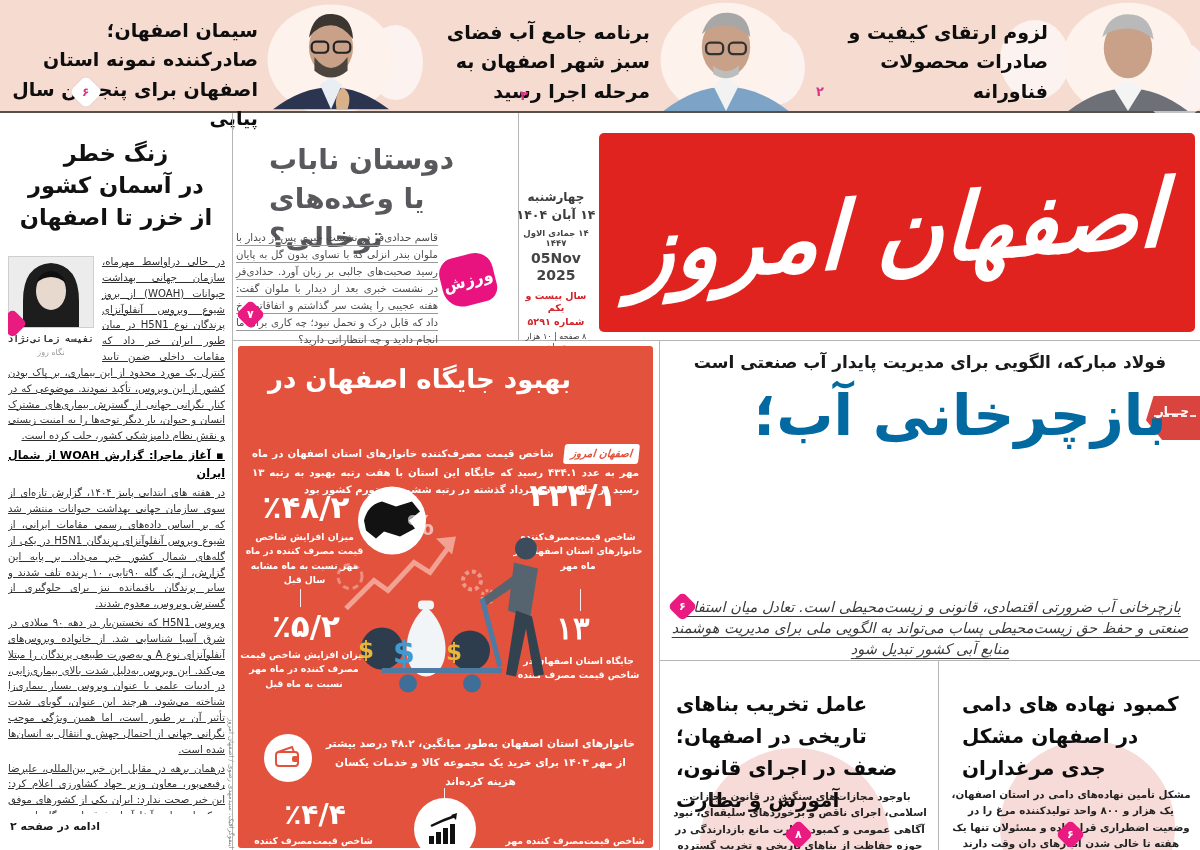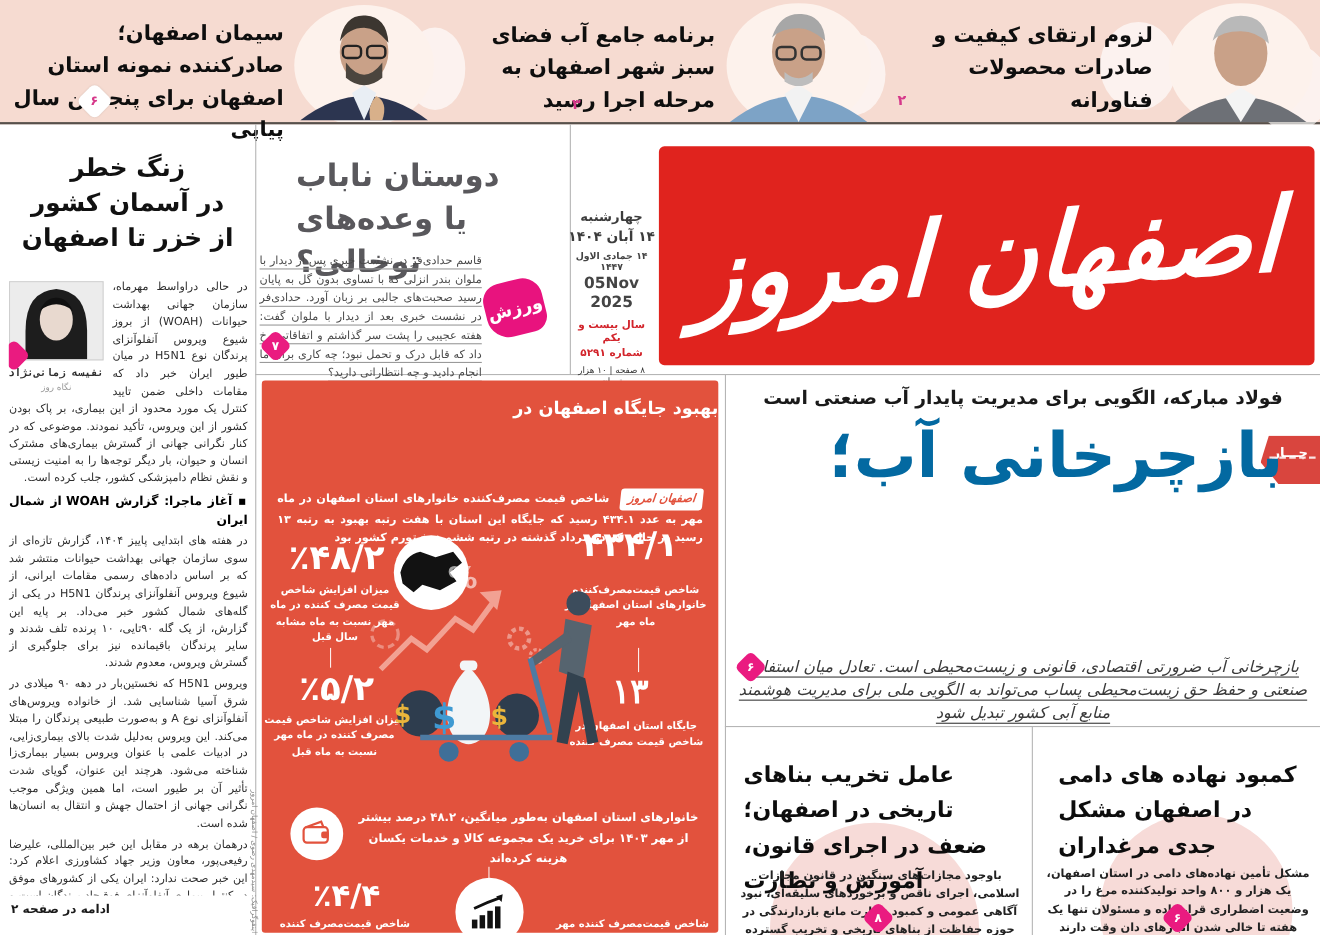--- a/index.html
+++ b/index.html
@@ -41,21 +41,21 @@
             border-radius:16px 18px 14px 20px;transform:rotate(-14deg);display:flex;align-items:center;
             justify-content:center;font-size:16px;font-weight:bold;}
   .pdiamond{width:21px;height:21px;background:#ea1b80;border-radius:5px;transform:rotate(45deg);
             display:flex;align-items:center;justify-content:center;}
   .pdiamond span{transform:rotate(-45deg);color:#fff;font-weight:bold;font-size:11px;}
   
   .op-title{position:absolute;left:8px;top:138px;width:216px;text-align:center;font-size:22.5px;font-weight:bold;
             color:#111;line-height:1.42;}
   .op-body{position:absolute;left:8px;top:254px;width:217px;height:560px;overflow:hidden;font-size:10.1px;
            line-height:1.57;color:#2e2e2e;text-align:justify;}
-  .op-body p{margin:0 0 3px;}
+  .op-body p{margin:0 0 3px;text-decoration:underline;}
   .op-sub{font-weight:bold;font-size:11.2px;color:#000;margin:4px 0 3px;}
   .op-photo{float:left;width:86px;margin:2px 8px 2px 0;text-align:center;}
   .op-photo .frame{width:84px;height:70px;background:#e9e9e9;border:1px solid #cfcfcf;position:relative;overflow:visible;}
   .op-photo .frame svg{display:block;}
   .op-photo .pd{position:absolute;left:-7px;bottom:-7px;}
   .op-name{font-size:9.6px;font-weight:bold;margin-top:4px;white-space:nowrap;font-family:Liberation Mono, monospace;}
   .op-role{font-size:8px;color:#999;}
   .op-cont{position:absolute;left:10px;top:820px;font-size:11px;font-weight:bold;}
   
   .lead-kicker{position:absolute;left:672px;top:352px;width:516px;text-align:center;font-size:17px;font-weight:bold;}
@@ -63,21 +63,21 @@
            font-size:57px;letter-spacing:-1px;z-index:2;}
   .lead-deck{position:absolute;left:668px;top:597px;width:524px;text-align:center;font-size:14.5px;line-height:1.45;
              color:#3a3a3a;font-style:italic;text-decoration:underline;text-underline-offset:4px;}
   .ribbon{position:absolute;left:1146px;top:396px;width:54px;height:44px;background:#d9453e;z-index:1;
           clip-path:polygon(14% 0,100% 0,100% 100%,30% 100%,0 55%);display:flex;align-items:center;
           justify-content:center;}
   .ribbon .dash{position:absolute;left:8px;right:4px;top:19px;border-top:2px dashed rgba(255,255,255,.85);}
   .ribbon span{color:#fff;font-size:12px;font-weight:bold;position:relative;top:-7px;}
   
   .ig{position:absolute;left:238px;top:346px;width:415px;height:502px;background:#e2523d;border-radius:3px;color:#fff;}
-  .ig-title{position:absolute;top:13px;left:0;width:100%;text-align:right;font-size:16px;font-weight:bold;line-height:1.55;}
+  .ig-title{position:absolute;top:13px;left:0;width:100%;text-align:left;font-size:26px;font-weight:bold;line-height:1.55;padding-left:30px;}
   .ig-lead{position:absolute;top:98px;left:14px;width:387px;font-size:10.2px;line-height:1.68;text-align:justify;font-weight:bold;}
   .ig-badge{display:inline-block;background:#fff;color:#e2523d;font-size:10.5px;font-weight:bold;font-style:italic;
             border-radius:3px;padding:1px 7px;margin-left:6px;transform:skewX(-6deg);}
   .ig-num{position:absolute;font-size:31px;font-weight:bold;text-align:center;}
   .ig-cap{position:absolute;font-size:9.2px;line-height:1.55;text-align:center;font-weight:bold;color:#fff;}
   .ig-tick{position:absolute;width:1px;background:rgba(255,255,255,.9);}
   .ig-circle{position:absolute;background:#fff;border-radius:50%;display:flex;align-items:center;justify-content:center;}
   .ig-note-wrap{position:absolute;top:388px;right:14px;left:84px;text-align:center;font-size:10.6px;font-weight:bold;line-height:1.8;}
   .ig-credit{position:absolute;left:227px;top:692px;height:156px;overflow:hidden;writing-mode:vertical-rl;
              font-size:6.8px;color:#888;letter-spacing:.5px;}

